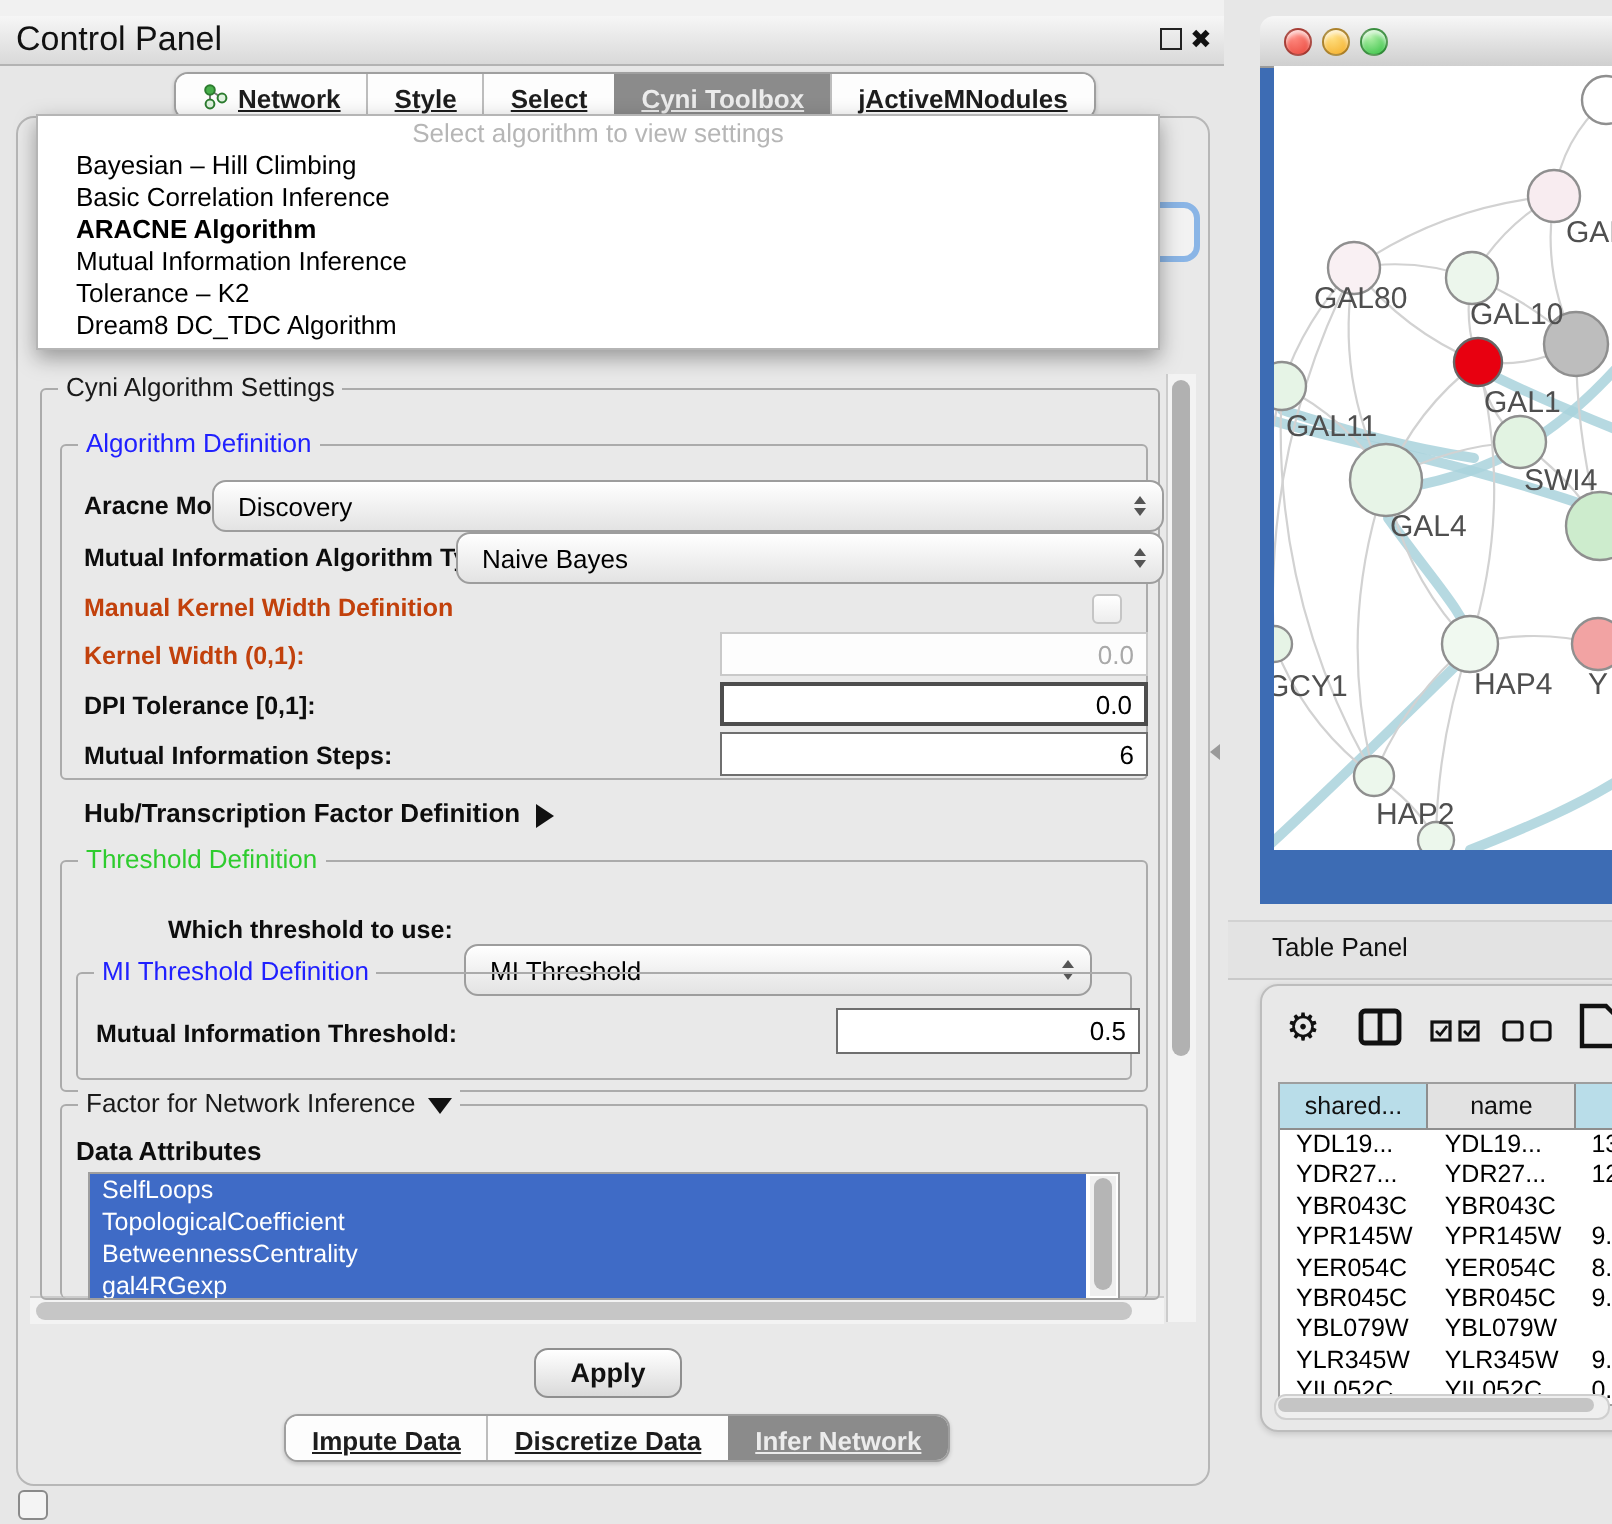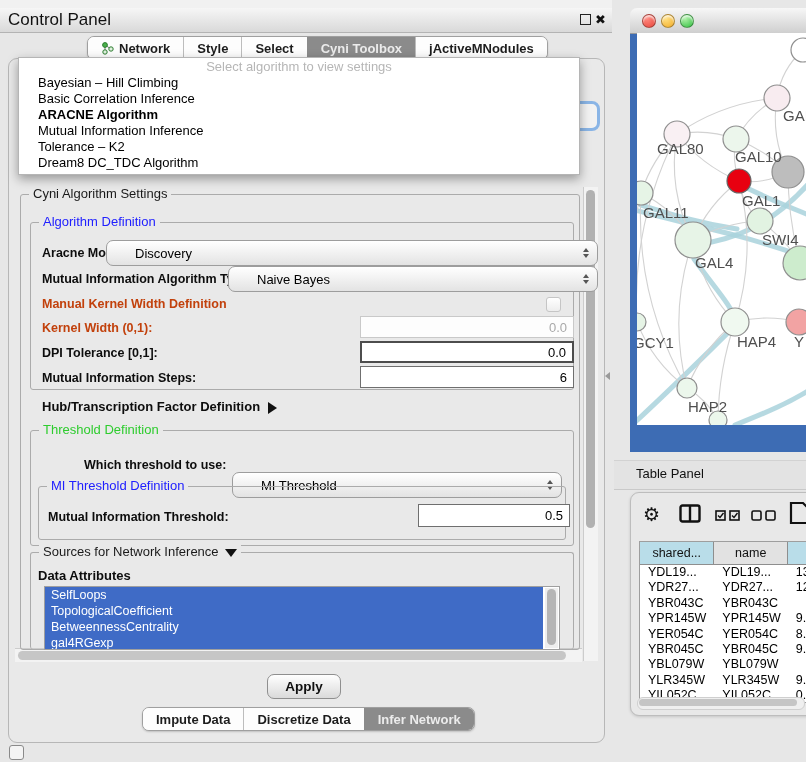--- a/index.html
+++ b/index.html
@@ -11,21 +11,21 @@
   .cp-topstrip{left:0;top:0;width:612px;height:8px;background:#f1f1f1;}
   .cp-titlebar{left:0;top:8px;width:612px;height:24px;background:linear-gradient(#f6f6f6,#d9d9d9);border-bottom:1px solid #b3b3b3;}
   .cp-title{left:8px;top:8px;height:24px;line-height:24px;font-size:17px;color:#111;}
   .float-icon{left:580px;top:14px;width:9px;height:9px;border:1.5px solid #222;}
   .close-icon{left:595px;top:11px;font-size:13px;font-weight:bold;color:#111;line-height:18px;}
 
   .outer-panel{left:8px;top:58px;width:595px;height:683px;border:1px solid #b7b7b7;border-radius:9px;background:#e9e9e9;}
 
   
   .tabstrip{display:flex;align-items:stretch;border:1px solid #9f9f9f;border-radius:7px;overflow:hidden;background:#fdfdfd;box-shadow:0 1px 2px rgba(0,0,0,.18);}
-  .tab{padding:5px 13px;font-size:13px;font-weight:600;color:#1d1d1d;background:#fdfdfd;border-left:1px solid #bdbdbd;display:flex;align-items:center;gap:5px;white-space:nowrap;}
+  .tab{padding:5px 13px;font-size:13px;font-weight:600;color:#1d1d1d;background:#fdfdfd;border-left:1px solid #bdbdbd;display:flex;gap:5px;white-space:nowrap;text-decoration:underline;}
   .tab:first-child{border-left:none;}
   .tab.sel{background:#8b8b8b;color:#ececec;border-left-color:#8b8b8b;}
   .top-tabs{left:87px;top:36px;height:22px;}
   .bottom-tabs{left:142px;top:707px;height:22px;}
 
   
   .popup{left:18px;top:57px;width:560px;background:#ffffff;border:1px solid #b5b5b5;box-shadow:0 4px 10px rgba(0,0,0,.35);z-index:40;padding-bottom:3px;}
   .dd-placeholder{height:17px;line-height:17px;text-align:center;color:#b6b6b6;font-size:13px;}
   .dd-item{height:16px;line-height:16px;font-size:13px;color:#000;padding-left:19px;}
   .dd-item.bold{font-weight:bold;}
@@ -44,21 +44,21 @@
   
   .group{border:1px solid #ababab;border-radius:3px;}
   .legend{position:absolute;top:-9px;left:8px;background:#e9e9e9;padding:0 4px;font-size:13px;white-space:nowrap;}
   .legend.blue{color:#2020ff;}
   .legend.green{color:#2ecc2e;}
   .legend.black{color:#1a1a1a;}
 
   .flabel{font-size:12.5px;font-weight:bold;color:#0d0d0d;white-space:nowrap;}
   .flabel.dis{color:#c2410c;}
 
-  .combo{background:linear-gradient(#ffffff,#e3e3e3);border:1px solid #9d9d9d;border-radius:7px;display:flex;align-items:center;font-size:13px;color:#000;padding-left:28px;box-shadow:inset 0 1px 0 rgba(255,255,255,.7);}
+  .combo{background:linear-gradient(#ffffff,#e3e3e3);border:1px solid #9d9d9d;border-radius:7px;display:flex;align-items:center;font-size:13px;color:#000;padding-left:12px;box-shadow:inset 0 1px 0 rgba(255,255,255,.7);}
   .spinner{position:absolute;right:8px;top:50%;transform:translateY(-50%);display:flex;flex-direction:column;gap:2px;}
   .spinner .up{width:0;height:0;border-left:3.5px solid transparent;border-right:3.5px solid transparent;border-bottom:4.5px solid #555;}
   .spinner .down{width:0;height:0;border-left:3.5px solid transparent;border-right:3.5px solid transparent;border-top:4.5px solid #555;}
 
   .num-input{background:#fff;display:flex;align-items:center;justify-content:flex-end;padding-right:6px;font-size:13px;color:#000;}
   .num-input.dis{border:1px solid #c9c9c9;color:#a9a9a9;background:#fdfdfd;}
   .num-input.strong{border:2px solid #4d4d4d;}
   .num-input.mid{border:1px solid #6f6f6f;}
 
   .checkbox{width:13px;height:13px;border:1px solid #c5c5c5;border-radius:3px;background:linear-gradient(#ffffff,#ededed);}
@@ -218,21 +218,21 @@
       </span>
   </div>
 
   <div class="abs group" style="left:38px;top:486px;width:526px;height:52px;">
     <span class="legend blue">MI Threshold Definition</span>
   </div>
   <div class="abs flabel" style="left:48px;top:510px;">Mutual Information Threshold:</div>
   <div class="abs num-input mid" style="left:418px;top:504px;width:144px;height:21px;">0.5</div>
 
   <div class="abs group" style="left:30px;top:552px;width:542px;height:96px;border-bottom:none;">
-    <span class="legend black"><span>Sources for Network Inference</span><span class="tri-down"></span></span>
+    <span class="legend black"><span>Factor for Network Inference</span><span class="tri-down"></span></span>
   </div>
   <div class="abs flabel" style="left:38px;top:568px;font-size:13px;">Data Attributes</div>
   <div class="abs listbox">
     <div id="attrItems">
         <div class="attr-item">SelfLoops</div>
         <div class="attr-item">TopologicalCoefficient</div>
         <div class="attr-item">BetweennessCentrality</div>
         <div class="attr-item">gal4RGexp</div>
       </div>
     <div class="list-vscroll">

